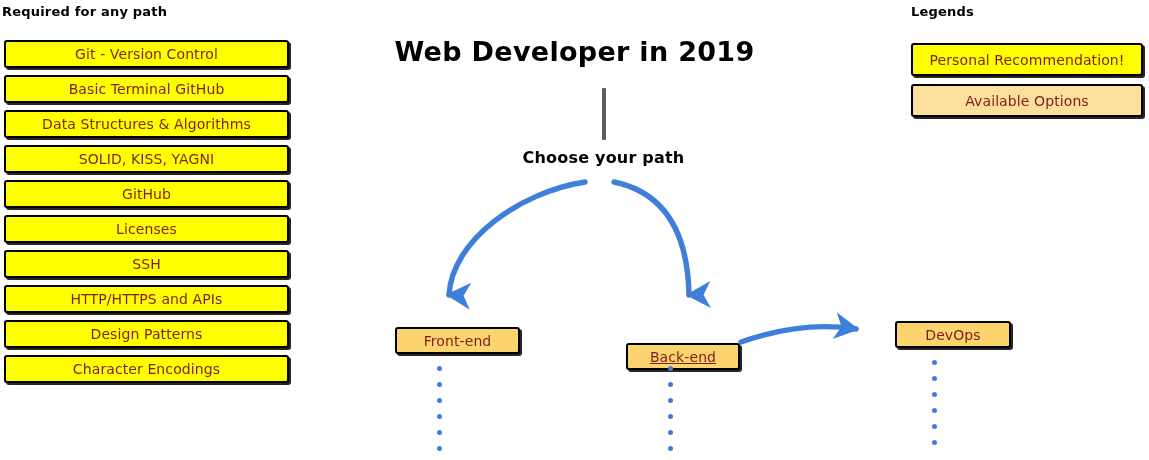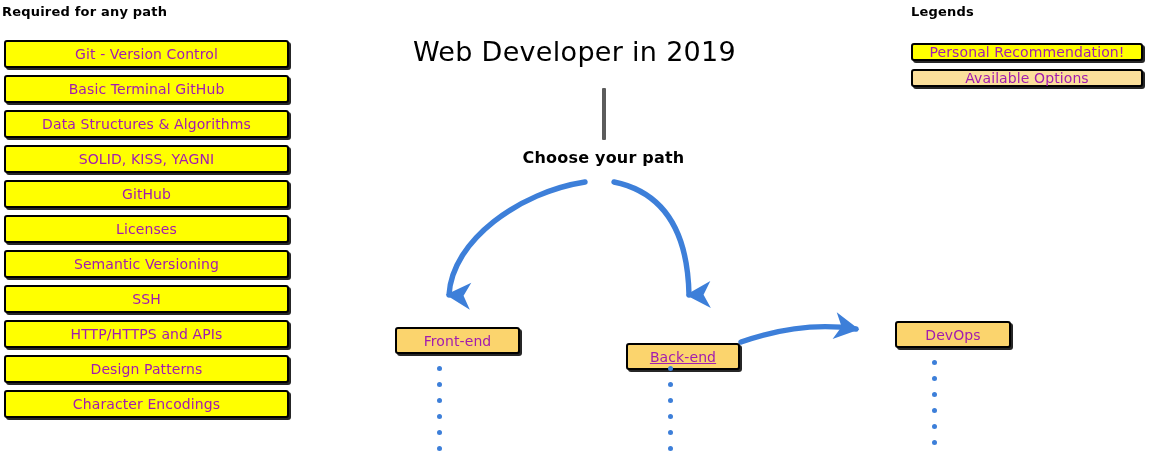--- a/index.html
+++ b/index.html
@@ -20,21 +20,21 @@
   .rm-box {
     position: absolute;
     box-sizing: border-box;
     border: 2.5px solid #000000;
     border-radius: 3px;
     display: flex;
     align-items: center;
     justify-content: center;
     font-size: 14px;
     letter-spacing: 0.1px;
-    color: #a21caf;
+    color: #7f1d1d;
     box-shadow: 2px 2px 0 rgba(0,0,0,0.85);
     white-space: nowrap;
   }
   .rm-box.yellow { background: #ffff00; }
   .rm-box.tan    { background: #fbdf9b; }
   .rm-box.gold   { background: #fbd46d; margin-left: 18px; }
 
   
   .section-heading {
     position: absolute;
@@ -57,21 +57,21 @@
   }
 
   
   #main-title {
     position: absolute;
     left: 0;
     top: 36px;
     width: 1149px;
     text-align: center;
     font-size: 27px;
-    font-weight: normal;
+    font-weight: bold;
     letter-spacing: 0.3px;
     color: #000000;
   }
   #title-stem {
     position: absolute;
     left: 602px;
     top: 88px;
     width: 4px;
     height: 52px;
     background: #5c5c5c;
@@ -121,37 +121,36 @@
   #dots-backend  { left: 668px; top: 366px; }
   #dots-devops   { left: 932px; top: 360px; }
 
   
   #legends-heading { left: 911px; top: 4px; }
   #legend-list { position: absolute; left: 911px; top: 43px; width: 232px; }
   #legend-list .rm-box {
     position: relative;
     left: 0;
     width: 232px;
-    height: 18px;
+    height: 33px;
     margin-bottom: 8px;
   }
 </style>
 </head>
 <body>
 
 <div class="section-heading" id="required-heading">Required for any path</div>
 
 <div id="required-list">
   <div class="rm-box yellow">Git - Version Control</div>
   <div class="rm-box yellow">Basic Terminal GitHub</div>
   <div class="rm-box yellow">Data Structures &amp; Algorithms</div>
   <div class="rm-box yellow">SOLID, KISS, YAGNI</div>
   <div class="rm-box yellow">GitHub</div>
   <div class="rm-box yellow">Licenses</div>
-  <div class="rm-box yellow">Semantic Versioning</div>
   <div class="rm-box yellow">SSH</div>
   <div class="rm-box yellow">HTTP/HTTPS and APIs</div>
   <div class="rm-box yellow">Design Patterns</div>
   <div class="rm-box yellow">Character Encodings</div>
 </div>
 
 <div id="main-title">Web Developer in 2019</div>
 <div id="title-stem"></div>
 <div id="choose-path-label">Choose your path</div>
 

